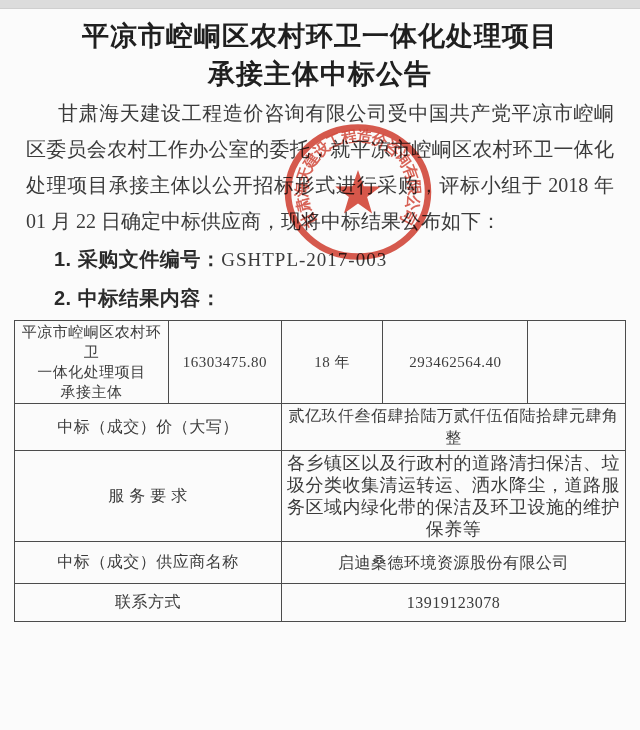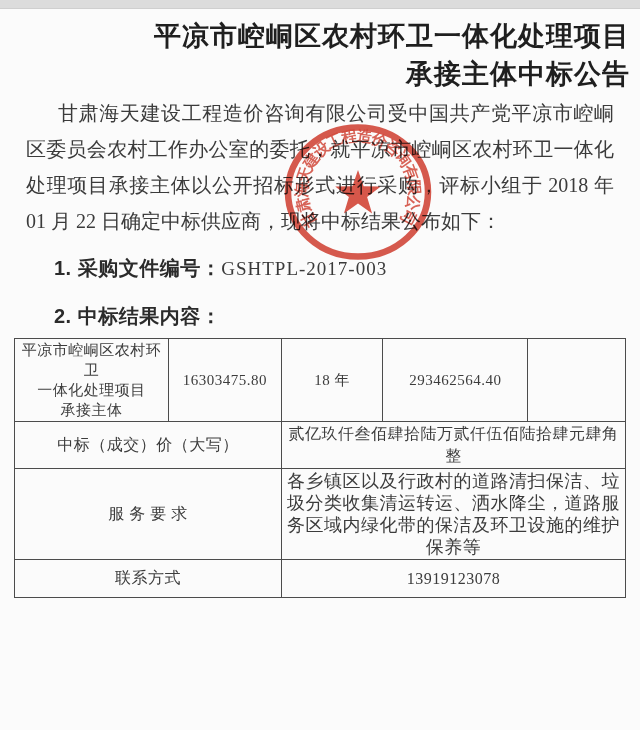--- a/index.html
+++ b/index.html
@@ -7,40 +7,40 @@
     position:relative;
     width:640px;height:730px;
     background:#fbfbfb;
     overflow:hidden;
     color:#333;
     font-family:"Liberation Serif","DejaVu Serif",serif;
   }
   .top-strip{height:8px;background:#dcdcdc;border-bottom:1px solid #cfcfcf;}
   .title{
     margin:8px 10px 0 10px;
-    text-align:right;
+    text-align:center;
     font-family:"Liberation Sans","DejaVu Sans",sans-serif;
     font-weight:700;
     font-size:27px;
     line-height:38px;
     color:#1f1f1f;
     letter-spacing:1px;
   }
   .title span{display:block;}
   .intro{
     margin:2px 0 0 0;
     padding:0 26px;
     font-size:20px;
     line-height:36px;
     text-indent:1.6em;
     text-align:justify;
     color:#3b3b3b;
   }
   .item{
-    margin-top:11px;
+    margin-top:2px;
     padding-left:54px;
     line-height:36px;
     font-family:"Liberation Sans","DejaVu Sans",sans-serif;
     font-weight:700;
     font-size:20px;
     color:#2b2b2b;
     letter-spacing:0.5px;
   }
   .item .val{
     font-family:"Liberation Serif","DejaVu Serif",serif;
@@ -134,20 +134,24 @@
         <td></td>
       </tr>
       <tr class="r-d0">
         <td class="dlabel" colspan="2">中标（成交）价（大写）</td>
         <td class="dvalue" colspan="3">贰亿玖仟叁佰肆拾陆万贰仟伍佰陆拾肆元肆角整</td>
       </tr>
       <tr class="r-d1">
         <td class="dlabel" colspan="2">服 务 要 求</td>
         <td class="dvalue" colspan="3" style="font-size:18px;">各乡镇区以及行政村的道路清扫保洁、垃圾分类收集清运转运、洒水降尘，道路服务区域内绿化带的保洁及环卫设施的维护保养等</td>
       </tr>
+      <tr class="r-d2">
+        <td class="dlabel" colspan="2">中标（成交）供应商名称</td>
+        <td class="dvalue" colspan="3">启迪桑德环境资源股份有限公司</td>
+      </tr>
       <tr class="r-d5">
         <td class="dlabel" colspan="2">联系方式</td>
         <td class="dvalue" colspan="3">13919123078</td>
       </tr>
     </tbody>
   </table>
 
   <div class="stamp">
     <svg viewBox="0 0 150 142" width="150" height="142" xmlns="http://www.w3.org/2000/svg">
       <ellipse cx="75" cy="70" rx="70" ry="64.5" fill="none" stroke-width="6.5" opacity="0.9" stroke="#d2392a"></ellipse>

